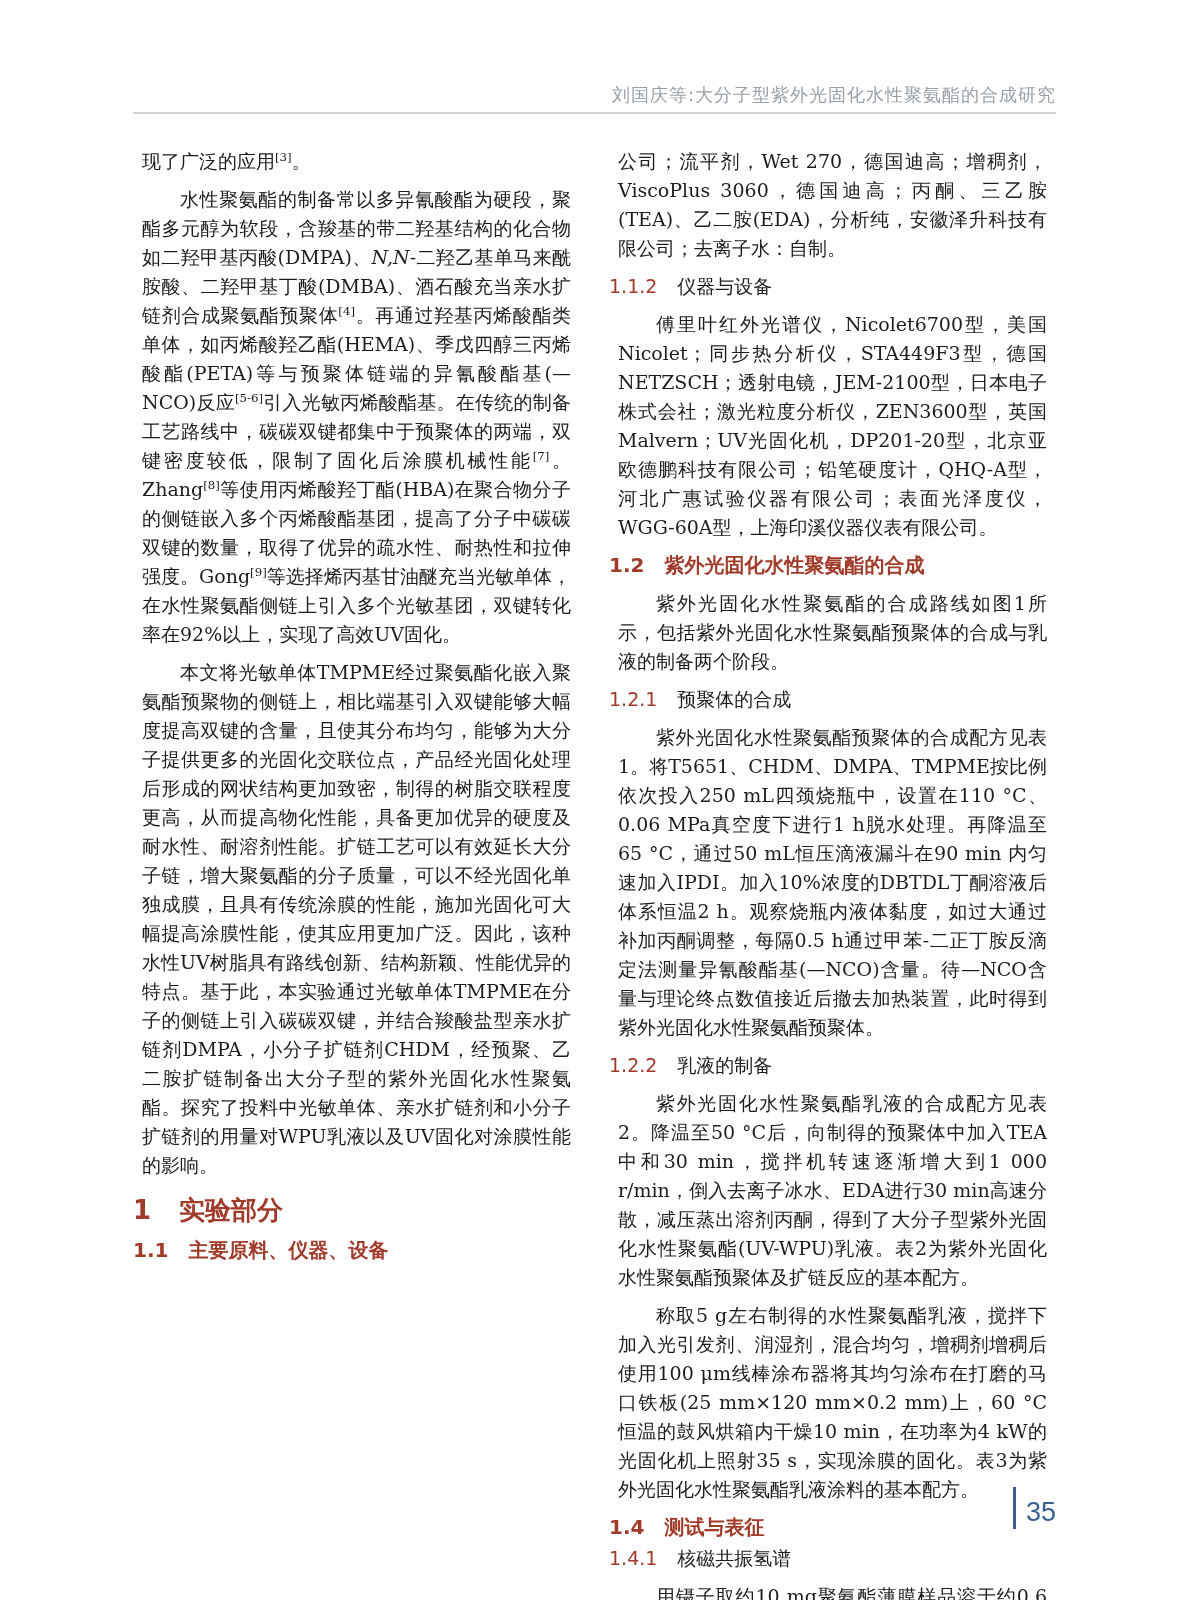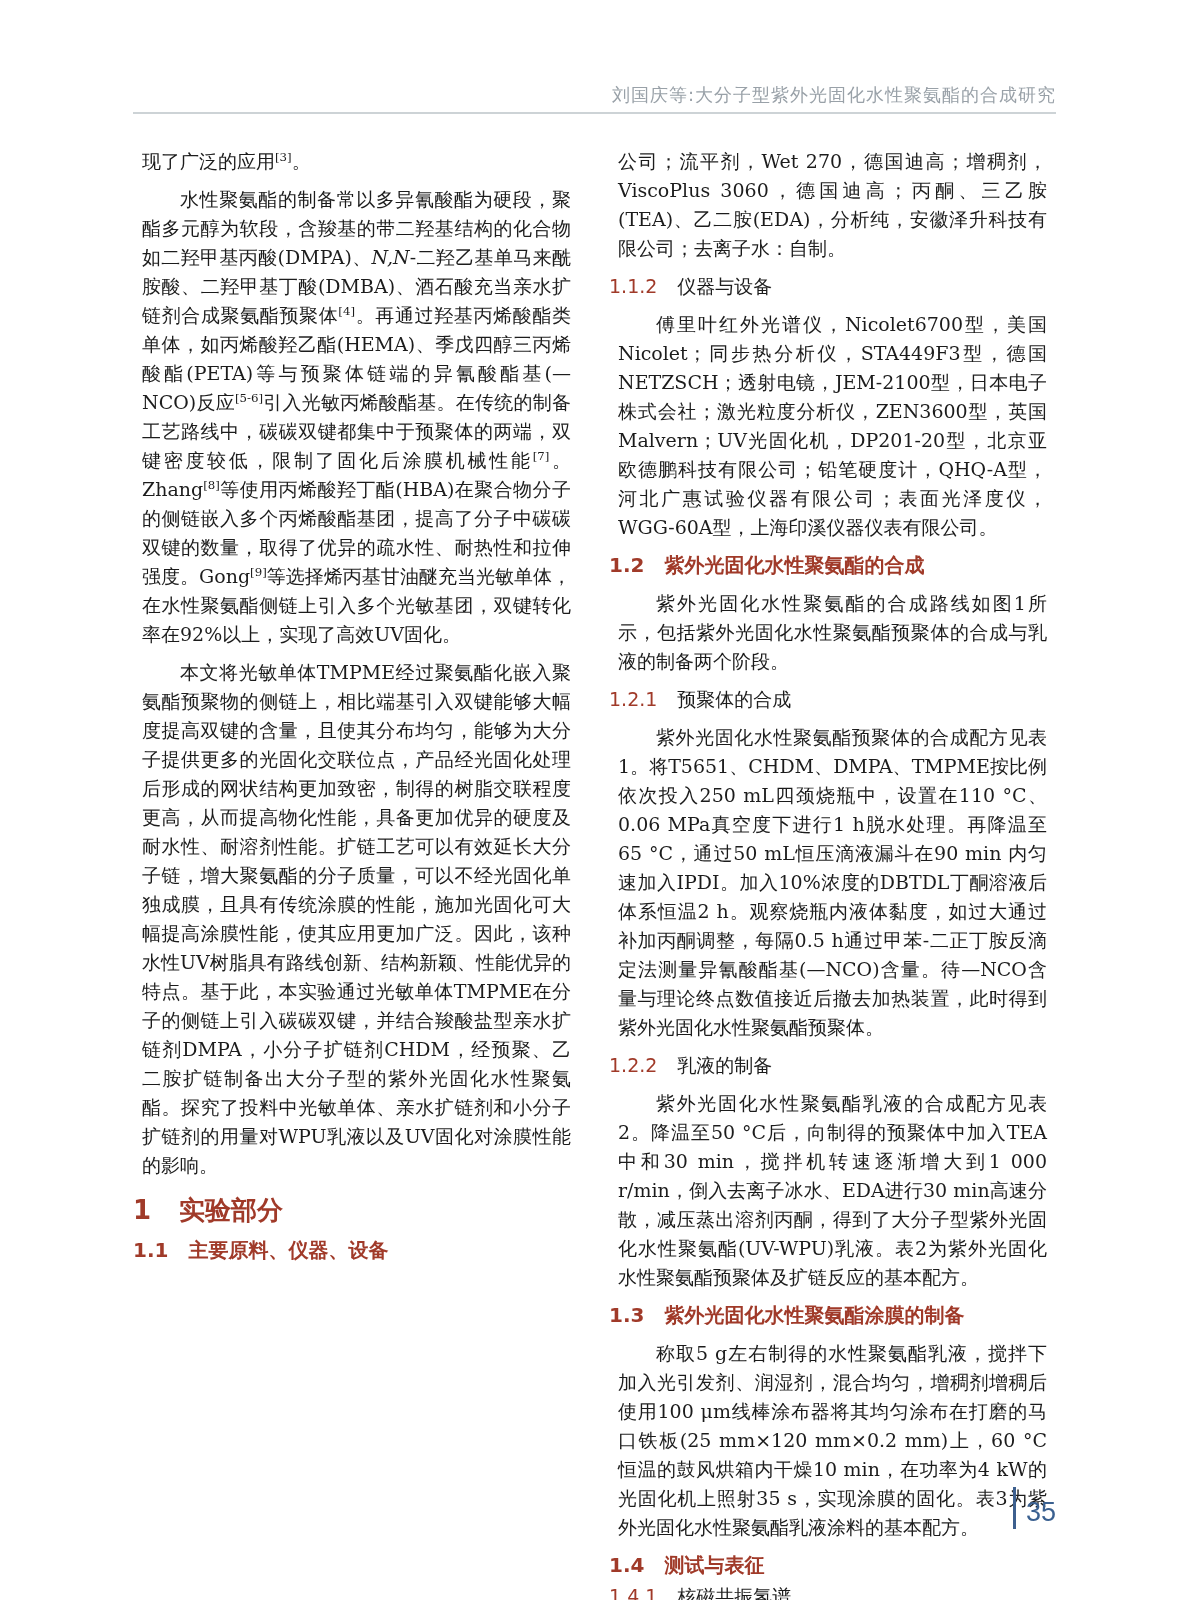--- a/index.html
+++ b/index.html
@@ -119,21 +119,20 @@
     <div class="col">
         <p class="para">公司；流平剂，Wet 270，德国迪高；增稠剂，ViscoPlus 3060，德国迪高；丙酮、三乙胺(TEA)、乙二胺(EDA)，分析纯，安徽泽升科技有限公司；去离子水：自制。</p>
         <div class="h3"><span class="hnum">1.1.2</span><span class="htext">仪器与设备</span></div>
         <p class="para indent">傅里叶红外光谱仪，Nicolet6700型，美国Nicolet；同步热分析仪，STA449F3型，德国NETZSCH；透射电镜，JEM-2100型，日本电子株式会社；激光粒度分析仪，ZEN3600型，英国Malvern；UV光固化机，DP201-20型，北京亚欧德鹏科技有限公司；铅笔硬度计，QHQ-A型，河北广惠试验仪器有限公司；表面光泽度仪，WGG-60A型，上海印溪仪器仪表有限公司。</p>
         <div class="h2"><span class="hnum">1.2</span><span class="htext">紫外光固化水性聚氨酯的合成</span></div>
         <p class="para indent">紫外光固化水性聚氨酯的合成路线如图1所示，包括紫外光固化水性聚氨酯预聚体的合成与乳液的制备两个阶段。</p>
         <div class="h3"><span class="hnum">1.2.1</span><span class="htext">预聚体的合成</span></div>
         <p class="para indent">紫外光固化水性聚氨酯预聚体的合成配方见表1。将T5651、CHDM、DMPA、TMPME按比例依次投入250 mL四颈烧瓶中，设置在110 °C、0.06 MPa真空度下进行1 h脱水处理。再降温至65 °C，通过50 mL恒压滴液漏斗在90 min 内匀速加入IPDI。加入10%浓度的DBTDL丁酮溶液后体系恒温2 h。观察烧瓶内液体黏度，如过大通过补加丙酮调整，每隔0.5 h通过甲苯-二正丁胺反滴定法测量异氰酸酯基(—NCO)含量。待—NCO含量与理论终点数值接近后撤去加热装置，此时得到紫外光固化水性聚氨酯预聚体。</p>
         <div class="h3"><span class="hnum">1.2.2</span><span class="htext">乳液的制备</span></div>
         <p class="para indent">紫外光固化水性聚氨酯乳液的合成配方见表2。降温至50 °C后，向制得的预聚体中加入TEA中和30 min，搅拌机转速逐渐增大到1 000 r/min，倒入去离子冰水、EDA进行30 min高速分散，减压蒸出溶剂丙酮，得到了大分子型紫外光固化水性聚氨酯(UV-WPU)乳液。表2为紫外光固化水性聚氨酯预聚体及扩链反应的基本配方。</p>
-        <div class="h2"><span class="hnum">1.3</span><span class="htext">紫外光固化水性聚氨酯涂膜的制备</span></div>
         <p class="para indent">称取5 g左右制得的水性聚氨酯乳液，搅拌下加入光引发剂、润湿剂，混合均匀，增稠剂增稠后使用100 μm线棒涂布器将其均匀涂布在打磨的马口铁板(25 mm×120 mm×0.2 mm)上，60 °C恒温的鼓风烘箱内干燥10 min，在功率为4 kW的光固化机上照射35 s，实现涂膜的固化。表3为紫外光固化水性聚氨酯乳液涂料的基本配方。</p>
         <div class="h2"><span class="hnum">1.4</span><span class="htext">测试与表征</span></div>
         <div class="h3"><span class="hnum">1.4.1</span><span class="htext">核磁共振氢谱</span></div>
         <p class="para indent">用镊子取约10 mg聚氨酯薄膜样品溶于约0.6 mL氘代氯仿(CDCl<sub>3</sub>)试剂中，采用核磁共振波谱仪进行</p>
       </div>
   </div>
 
   <div class="footer">
     <div class="footer-divider"></div>
     <div class="page-number">35</div>

